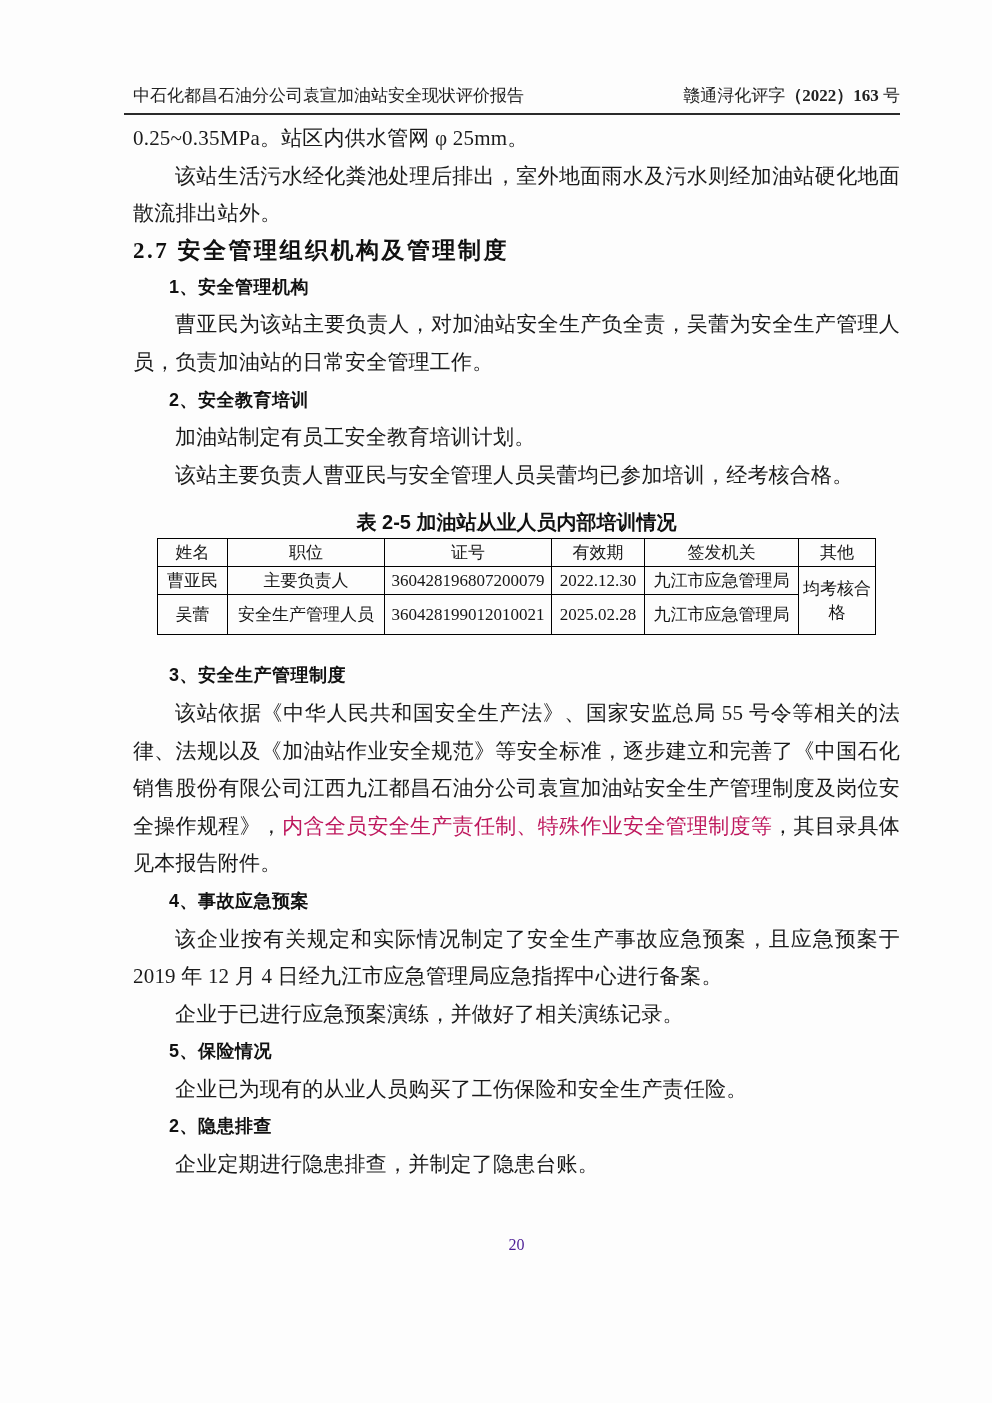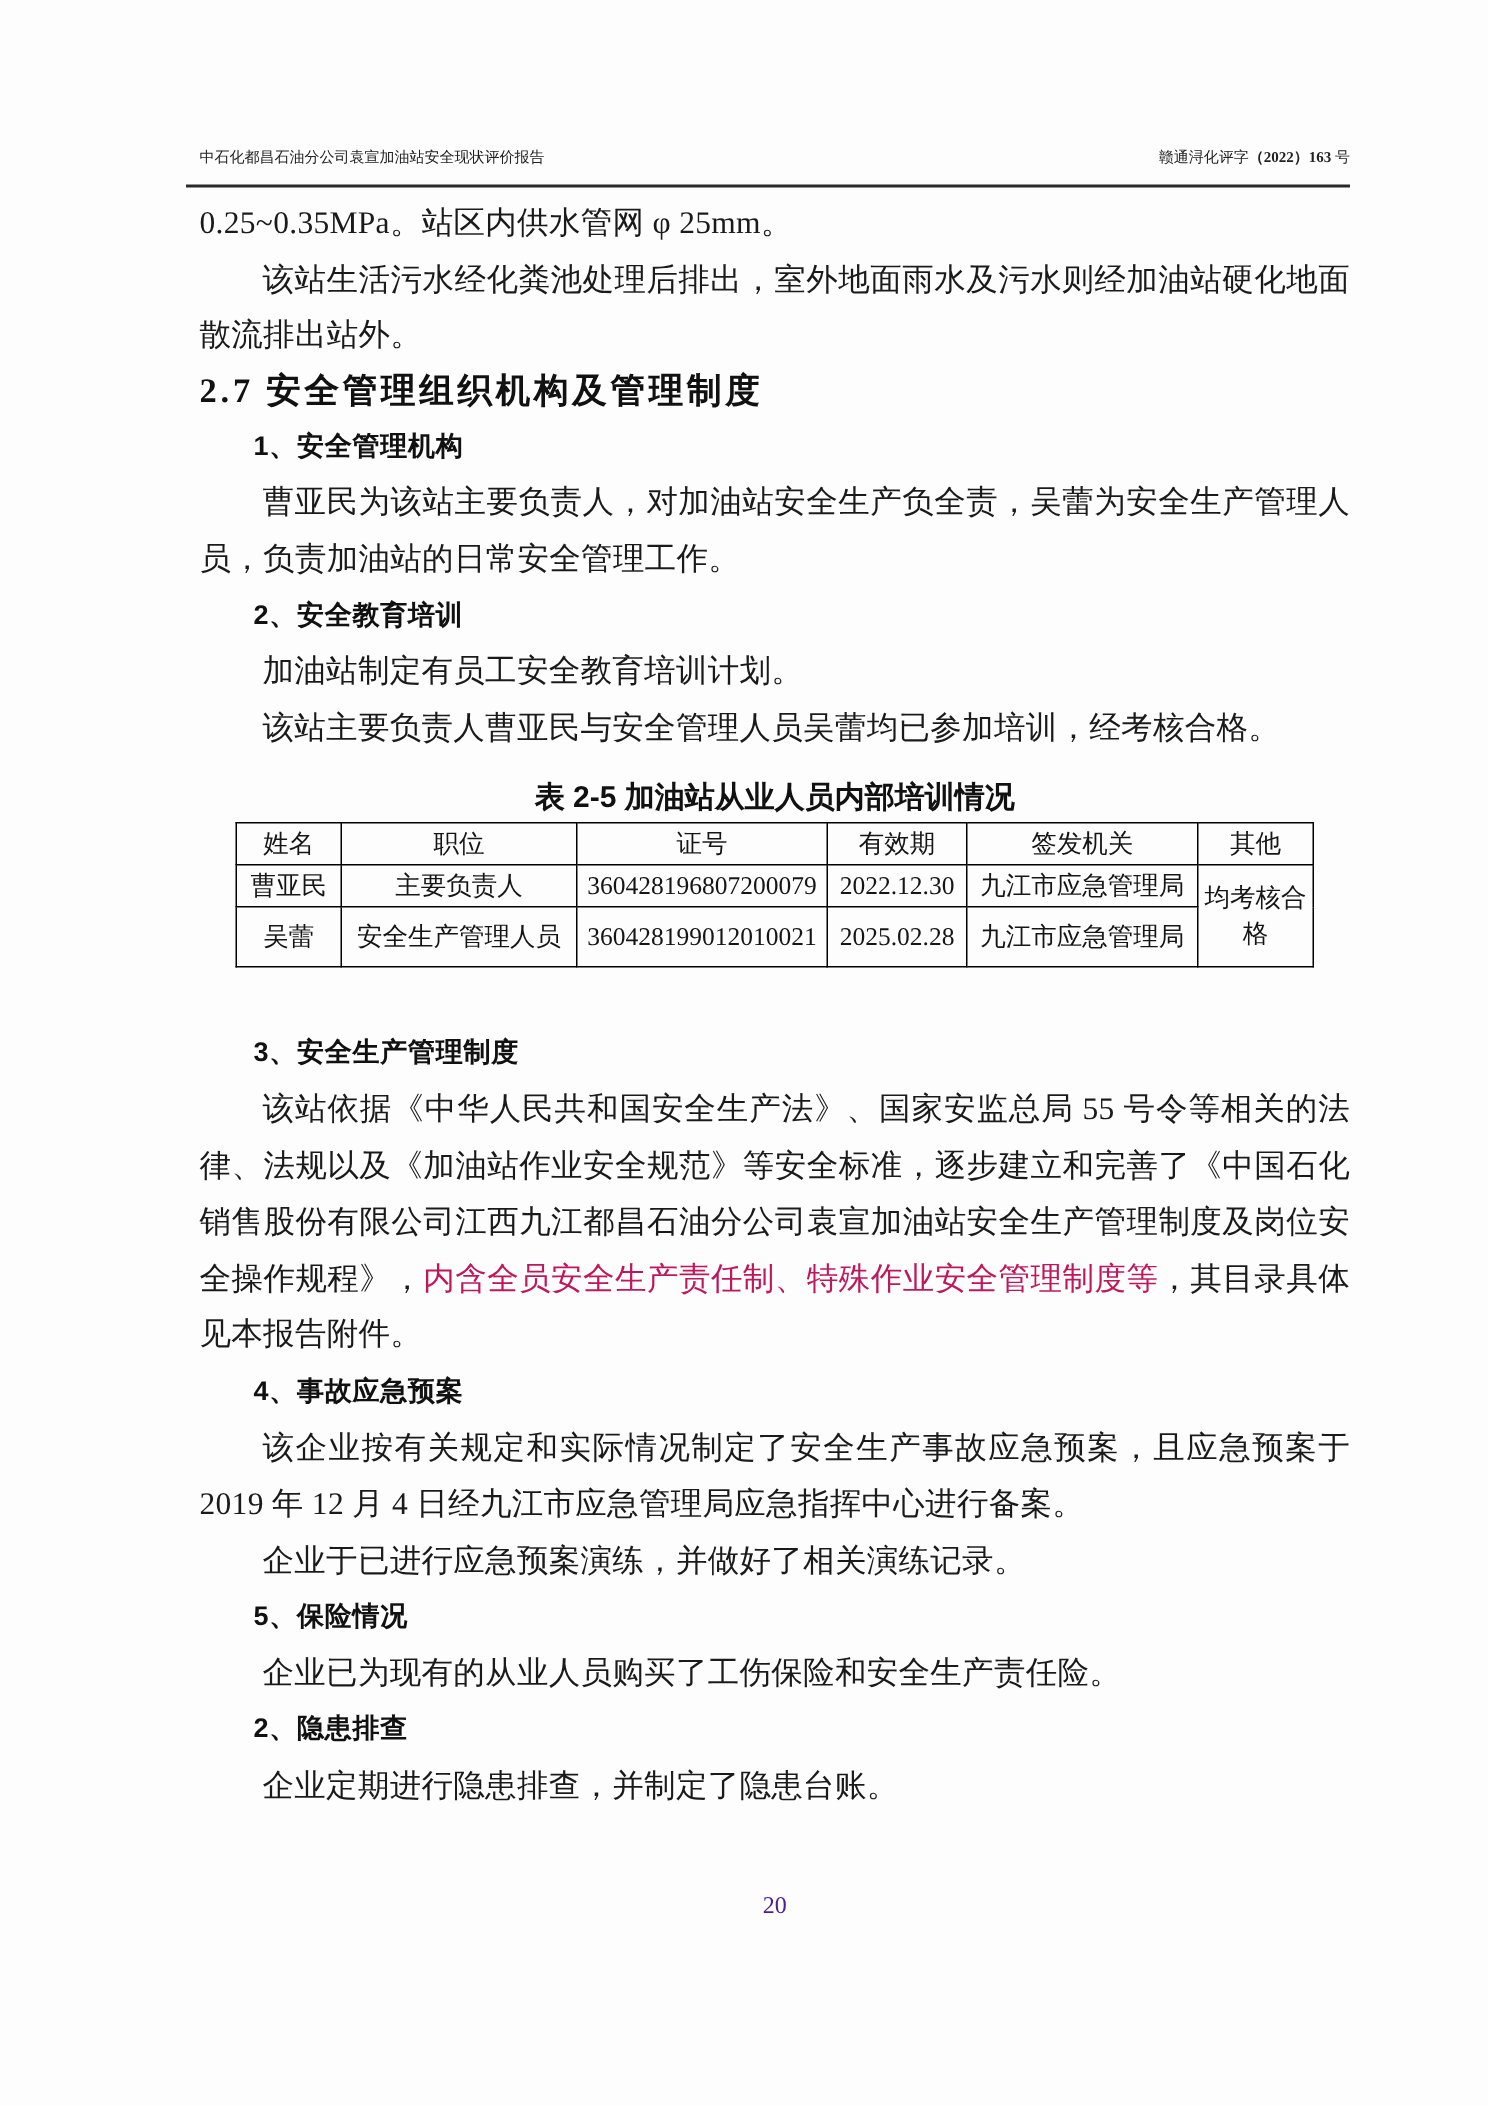--- a/index.html
+++ b/index.html
@@ -14,24 +14,23 @@
     overflow: hidden;
   }
   .content {
     padding: 86px 92px 0 133px; 
   }
   
   .doc-header {
     display: flex;
     justify-content: space-between;
     align-items: baseline;
-    font-size: 10px;
+    font-size: 17px;
     line-height: 20px;
     color: #222;
-    margin-top: 10px;
   }
   .doc-header .ref-bold { font-weight: bold; }
   .header-rule {
     border: none;
     border-top: 2px solid #2a2a2a;
     margin: 7px 0 0 -9px;
     width: 776px;
     height: 0;
   }
   
@@ -56,21 +55,21 @@
   
   h3.sub-heading {
     font-family: "Liberation Sans", "DejaVu Sans", sans-serif;
     font-weight: bold;
     font-size: 18px;
     line-height: 37.6px;
     text-indent: 2em;
     letter-spacing: 0.5px;
     color: #111;
   }
-  h3.after-table { margin-top: 38px; }
+  h3.after-table { margin-top: 22px; }
   
   .table-caption {
     font-family: "Liberation Sans", "DejaVu Sans", sans-serif;
     font-weight: bold;
     font-size: 20px;
     line-height: 28px;
     text-align: center;
     margin-top: 14px;
     color: #111;
   }

